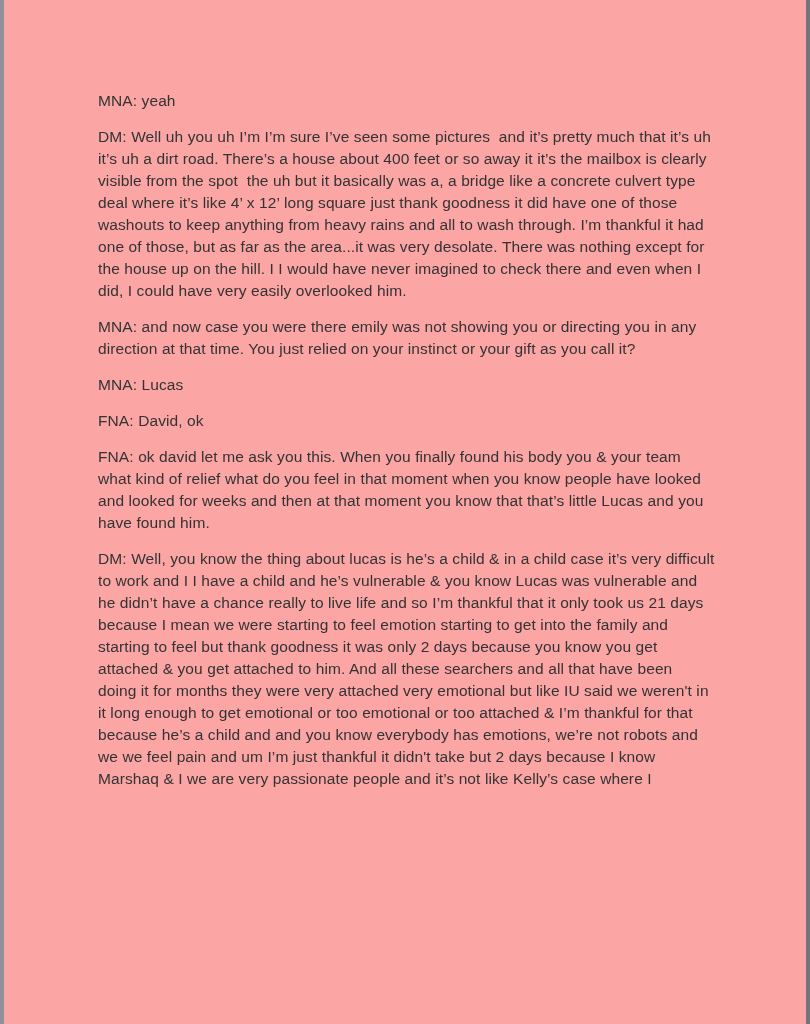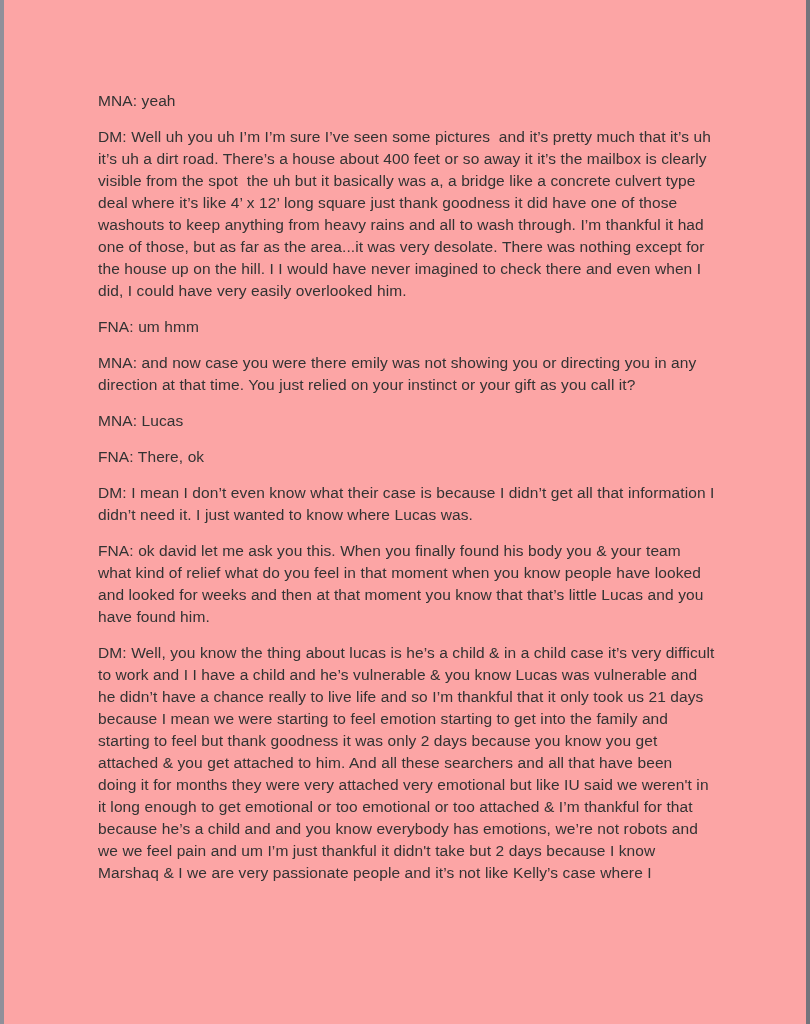--- a/index.html
+++ b/index.html
@@ -46,29 +46,27 @@
   <div class="edge edge-left" style="background-color: rgb(144, 144, 154);"></div>
   <div class="edge edge-right" style="background-color: rgb(116, 116, 124);"></div>
 
   <div class="page-text" style="color: rgb(51, 51, 51);">
 
     <p class="para"><span class="spk">MNA:</span><span class="txt"> yeah</span></p>
 
 
     <p class="para"><span class="spk">DM:</span><span class="txt"> Well uh you uh I’m I’m sure I’ve seen some pictures  and it’s pretty much that it’s uh it’s uh a dirt road. There’s a house about 400 feet or so away it it’s the mailbox is clearly visible from the spot  the uh but it basically was a, a bridge like a concrete culvert type deal where it’s like 4’ x 12’ long square just thank goodness it did have one of those washouts to keep anything from heavy rains and all to wash through. I’m thankful it had one of those, but as far as the area...it was very desolate. There was nothing except for the house up on the hill. I I would have never imagined to check there and even when I did, I could have very easily overlooked him.</span></p>
 
-    <p class="para"><span class="spk">FNA:</span><span class="txt"> um hmm</span></p>
 
     <p class="para"><span class="spk">MNA:</span><span class="txt"> and now case you were there emily was not showing you or directing you in any direction at that time. You just relied on your instinct or your gift as you call it?</span></p>
 
 
     <p class="para"><span class="spk">MNA:</span><span class="txt"> Lucas</span></p>
 
-    <p class="para"><span class="spk">FNA:</span><span class="txt"> There, ok</span></p>
+    <p class="para"><span class="spk">FNA:</span><span class="txt"> David, ok</span></p>
 
-    <p class="para"><span class="spk">DM:</span><span class="txt"> I mean I don’t even know what their case is because I didn’t get all that information I didn’t need it. I just wanted to know where Lucas was.</span></p>
 
     <p class="para"><span class="spk">FNA:</span><span class="txt"> ok david let me ask you this. When you finally found his body you &amp; your team what kind of relief what do you feel in that moment when you know people have looked and looked for weeks and then at that moment you know that that’s little Lucas and you have found him.</span></p>
 
     <p class="para"><span class="spk">DM:</span><span class="txt"> Well, you know the thing about lucas is he’s a child &amp; in a child case it’s very difficult to work and I I have a child and he’s vulnerable &amp; you know Lucas was vulnerable and he didn’t have a chance really to live life and so I’m thankful that it only took us 21 days because I mean we were starting to feel emotion starting to get into the family and starting to feel but thank goodness it was only 2 days because you know you get attached &amp; you get attached to him. And all these searchers and all that have been doing it for months they were very attached very emotional but like IU said we weren't in it long enough to get emotional or too emotional or too attached &amp; I’m thankful for that because he’s a child and and you know everybody has emotions, we’re not robots and we we feel pain and um I’m just thankful it didn't take but 2 days because I know Marshaq &amp; I we are very passionate people and it’s not like Kelly’s case where I</span></p>
 
   </div>
 </div>
 
 </body></html>

